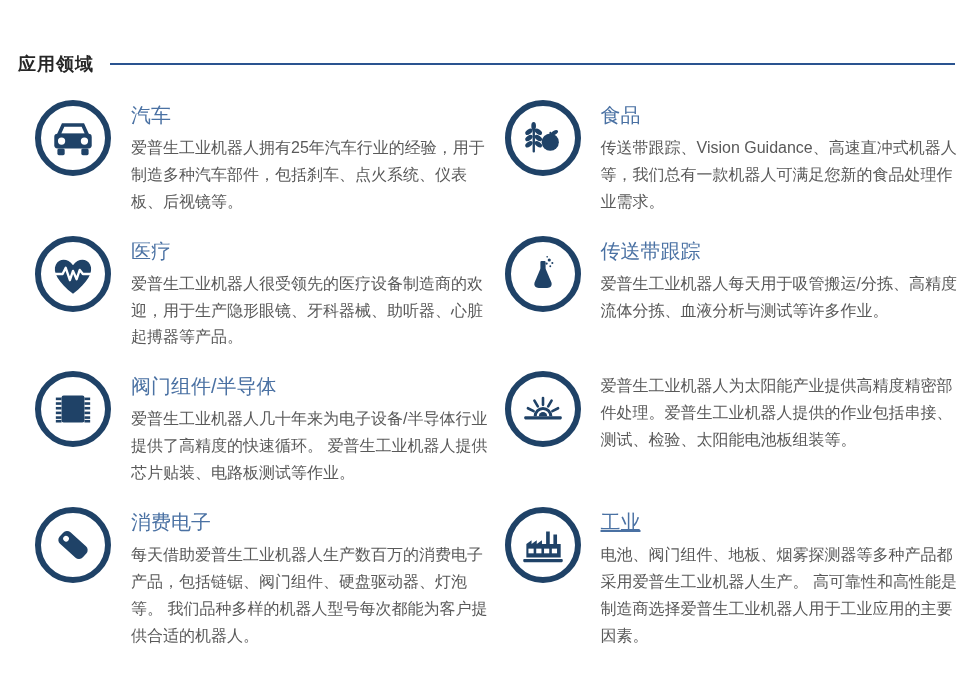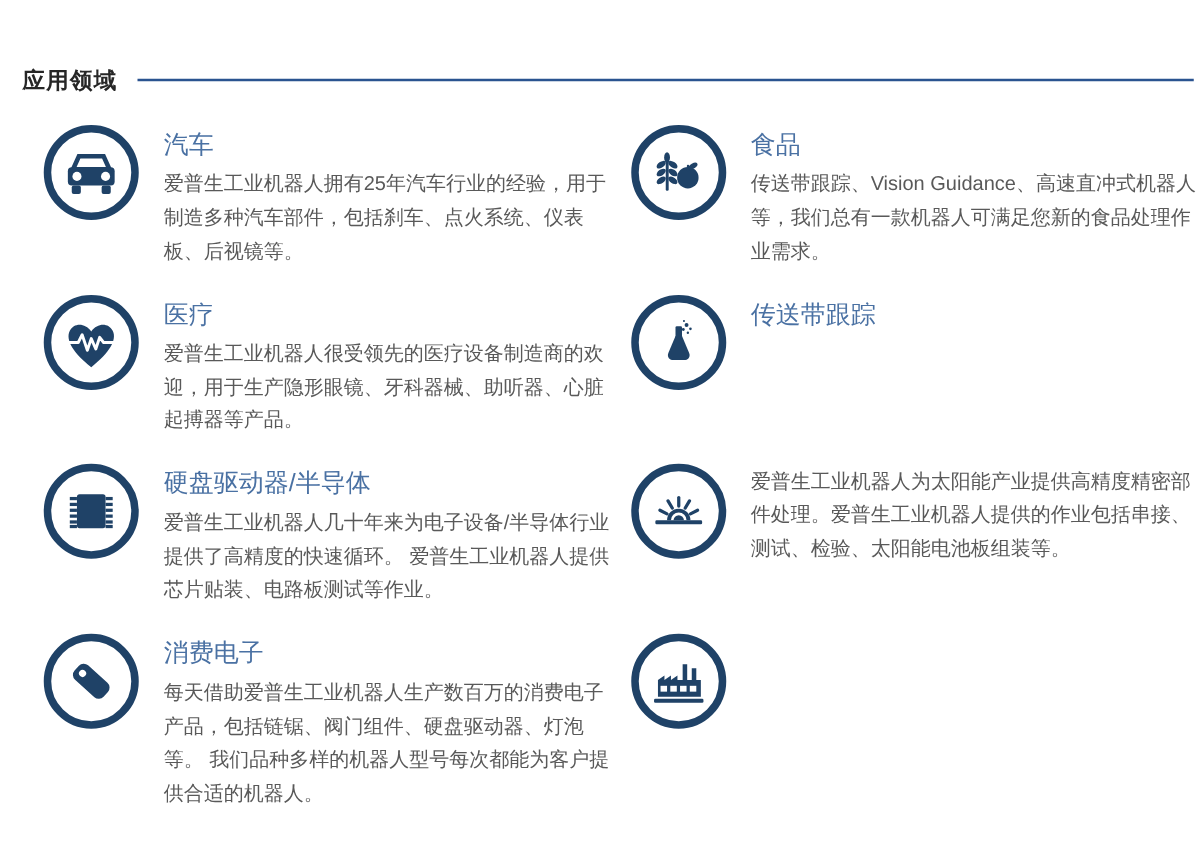--- a/index.html
+++ b/index.html
@@ -139,20 +139,21 @@
           <path d="M45 40 L34 66 C31.5 72.5 36 77 42 77 L58 77 C64 77 68.5 72.5 66 66 L55 40 Z"></path>
           <circle cx="57" cy="30" r="2.2"></circle>
           <circle cx="62" cy="23" r="3"></circle>
           <circle cx="68" cy="29" r="2"></circle>
           <circle cx="64" cy="35" r="1.8"></circle>
           <circle cx="58" cy="17" r="1.6"></circle>
         </svg>
       </div>
       <div class="item-text">
         <h2 class="item-title">传送带跟踪</h2>
+        <p class="item-desc">爱普生工业机器人每天用于吸管搬运/分拣、高精度流体分拣、血液分析与测试等许多作业。</p>
       </div>
     </div>
 
     <div class="item">
       <div class="icon-circle">
         <svg viewBox="0 0 100 100" fill="currentColor">
           <rect x="28" y="24" width="44" height="52" rx="4"></rect>
           <rect x="17" y="28" width="11" height="5"></rect>
           <rect x="17" y="37" width="11" height="5"></rect>
           <rect x="17" y="46" width="11" height="5"></rect>
@@ -161,21 +162,21 @@
           <rect x="17" y="71" width="11" height="5"></rect>
           <rect x="72" y="28" width="11" height="5"></rect>
           <rect x="72" y="37" width="11" height="5"></rect>
           <rect x="72" y="46" width="11" height="5"></rect>
           <rect x="72" y="55" width="11" height="5"></rect>
           <rect x="72" y="64" width="11" height="5"></rect>
           <rect x="72" y="71" width="11" height="5"></rect>
         </svg>
       </div>
       <div class="item-text">
-        <h2 class="item-title">硬盘驱动器/半导体</h2>
+        <h2 class="item-title">阀门组件/半导体</h2>
         <p class="item-desc">爱普生工业机器人几十年来为电子设备/半导体行业提供了高精度的快速循环。 爱普生工业机器人提供芯片贴装、电路板测试等作业。</p>
       </div>
     </div>
 
     <div class="item">
       <div class="icon-circle">
         <svg viewBox="0 0 100 100">
           <rect x="14" y="64" width="72" height="6" rx="2" fill="currentColor"></rect>
           <path d="M35 64 A15 15 0 0 1 65 64" fill="none" stroke="currentColor" stroke-width="6"></path>
           <path d="M42 64 A8 8 0 0 1 58 64 Z" fill="currentColor"></path>
@@ -211,16 +212,20 @@
       <div class="icon-circle">
         <svg viewBox="0 0 100 100">
           <path d="M18 74 L18 48 L28 41 L28 48 L38 41 L38 48 L48 41 L48 48 L56 48 L56 24 L63 24 L63 48 L70 48 L70 30 L77 30 L77 48 L84 48 L84 74 Z" fill="currentColor"></path>
           <rect x="22" y="57" width="10" height="9" fill="#ffffff"></rect>
           <rect x="37" y="57" width="10" height="9" fill="#ffffff"></rect>
           <rect x="52" y="57" width="10" height="9" fill="#ffffff"></rect>
           <rect x="67" y="57" width="10" height="9" fill="#ffffff"></rect>
           <rect x="12" y="77" width="76" height="6" rx="2" fill="currentColor"></rect>
         </svg>
       </div>
+      <div class="item-text">
+        <h2 class="item-title underlined">工业</h2>
+        <p class="item-desc">电池、阀门组件、地板、烟雾探测器等多种产品都采用爱普生工业机器人生产。 高可靠性和高性能是制造商选择爱普生工业机器人用于工业应用的主要因素。</p>
+      </div>
     </div>
 
   </div>
 </div>
 
 </body></html>

